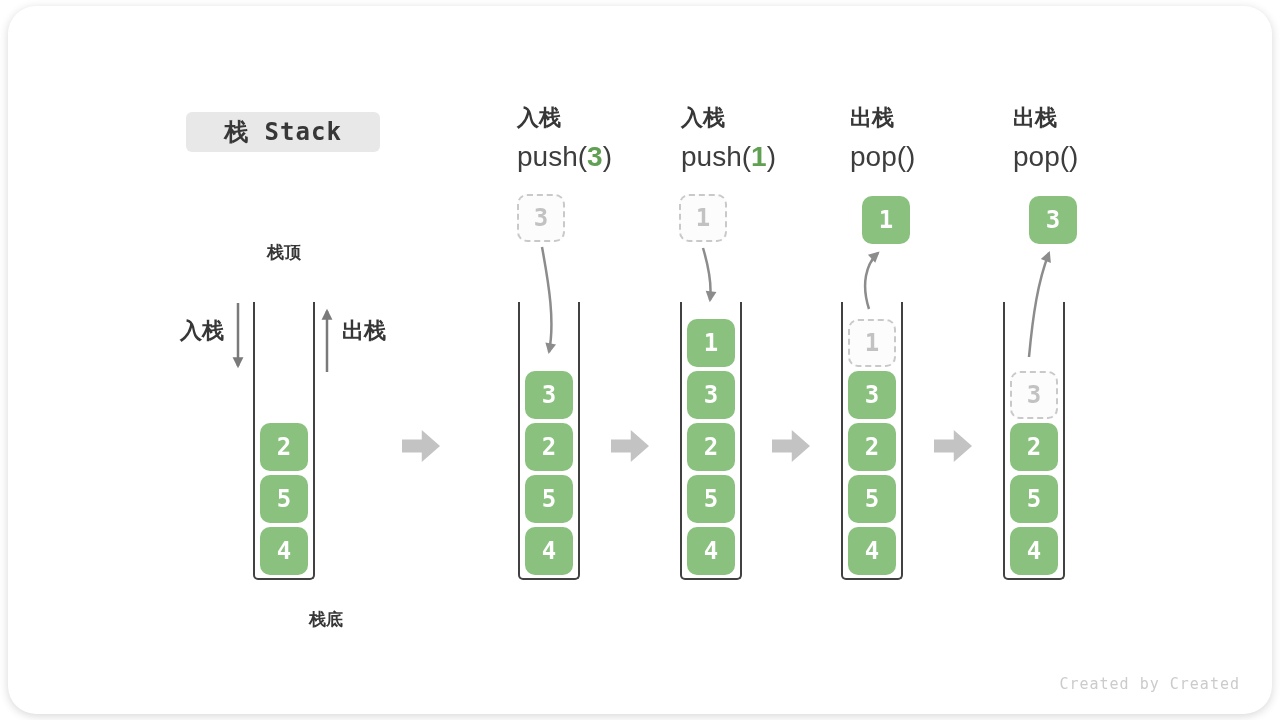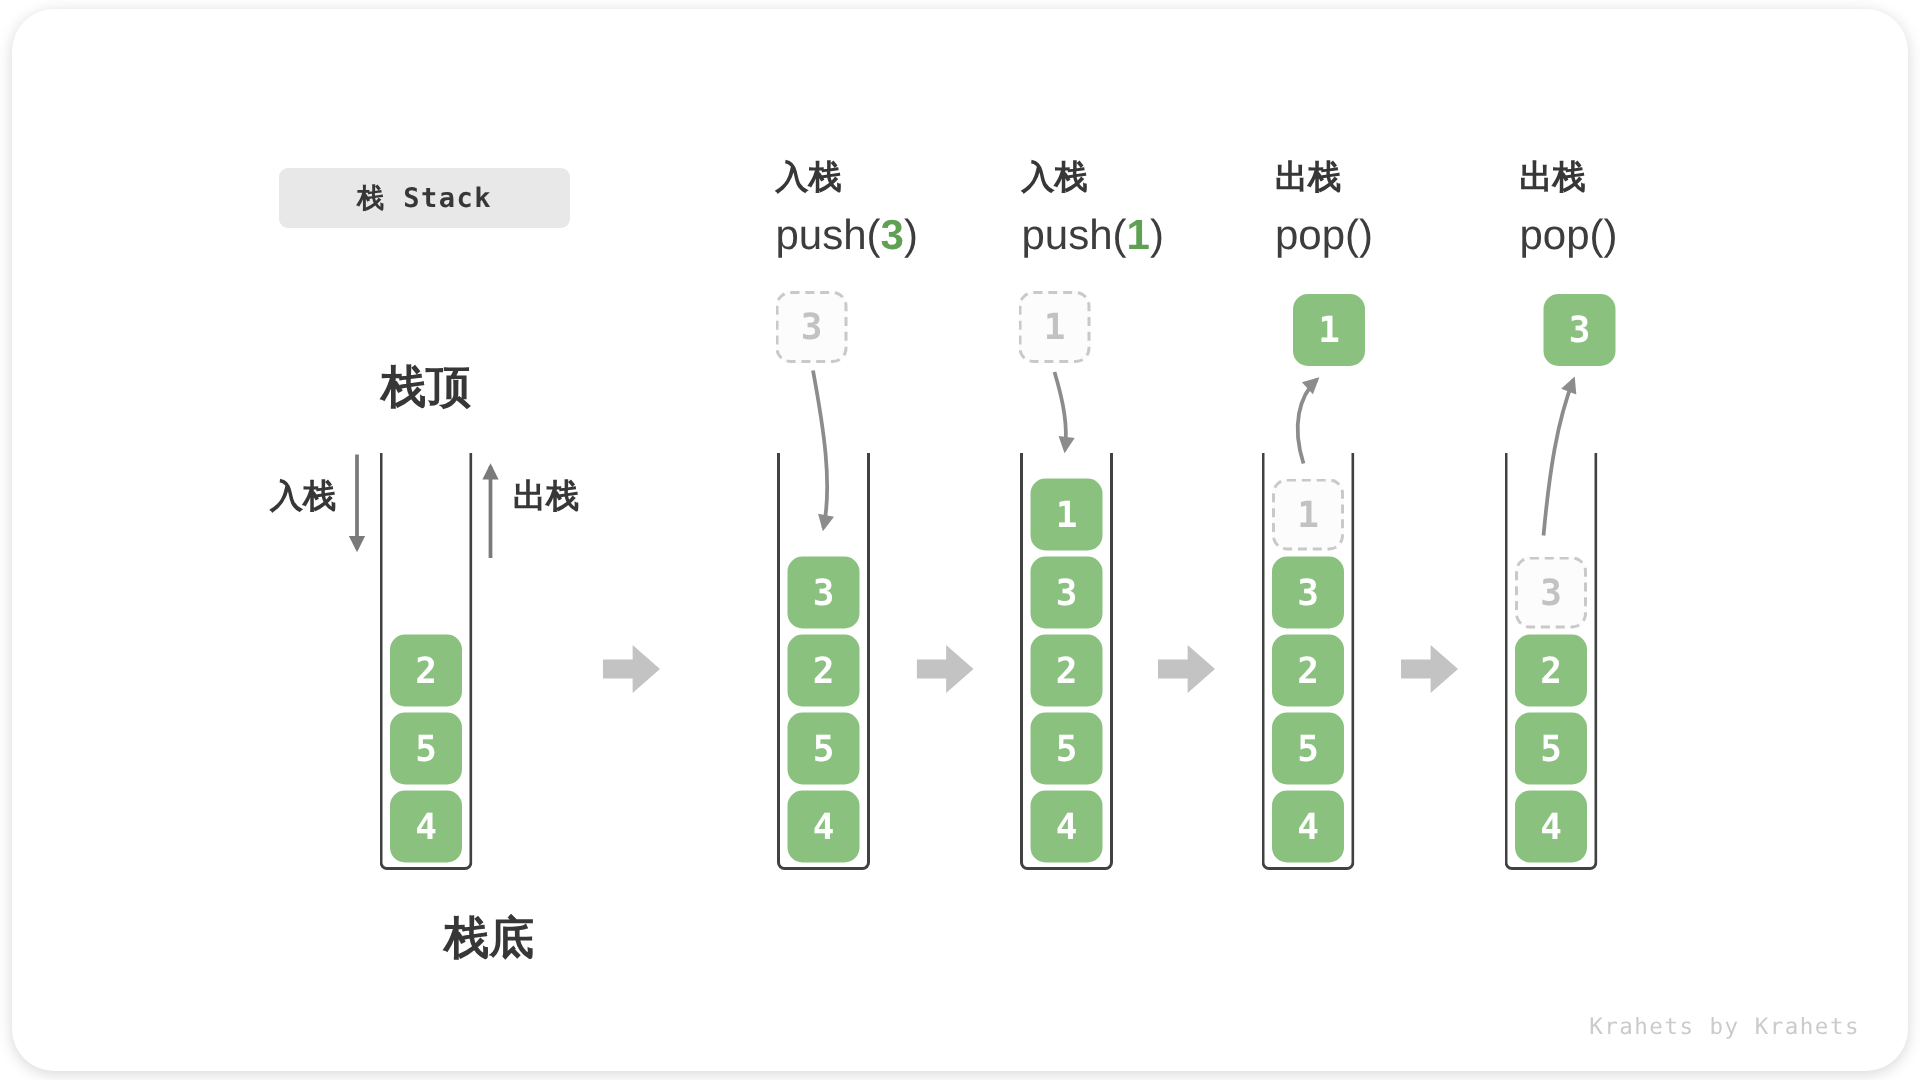--- a/index.html
+++ b/index.html
@@ -2,23 +2,23 @@
 <html style="--box-green: #8ac17f; --code-green: #5fa052; --ink: #373737; --code-ink: #3d3d3d; --ghost-border: #c9c9c9; --ghost-text: #c2c2c2; --ghost-bg: #fcfcfc; --container-border: #414141; --curve-arrow: #8c8c8c; --side-arrow: #7a7a7a; --block-arrow: #c3c3c3; --title-bg: #e8e8e8; --footer-text: #cbcbcb;"><head>
 <meta charset="utf-8">
 <style>
   html,body{margin:0;padding:0;background:#ffffff;}
   .canvas{position:relative;width:1280px;height:720px;background:#ffffff;overflow:hidden;
           font-family:"Liberation Sans",sans-serif;}
   .card{position:absolute;left:8px;top:6px;width:1264px;height:708px;background:#ffffff;
         border-radius:28px;box-shadow:0 2px 10px rgba(0,0,0,0.16);}
   .title-box{position:absolute;left:186px;top:112px;width:194px;height:40px;
         background:var(--title-bg);border-radius:6px;display:flex;align-items:center;justify-content:center;
-        font-family:"DejaVu Sans Mono","Liberation Sans",monospace;font-size:18px;font-weight:700;
+        font-family:"DejaVu Sans Mono","Liberation Sans",monospace;font-size:24px;font-weight:700;
         color:var(--ink);letter-spacing:1px;}
-  .cjk-label{position:absolute;font-size:30px;font-weight:700;color:var(--ink);line-height:1;}
+  .cjk-label{position:absolute;font-size:17px;font-weight:700;color:var(--ink);line-height:1;}
   .legend-top{left:253px;top:244px;width:62px;text-align:center;}
   .legend-bottom{left:253px;top:611px;width:62px;text-align:center;margin-left:42px;}
   .legend-push{left:180px;top:320px;font-size:22px;}
   .legend-pop{left:342px;top:320px;font-size:22px;}
   .container{position:absolute;width:58px;height:276px;
         border-left:2px solid var(--container-border);
         border-right:2px solid var(--container-border);
         border-bottom:2px solid var(--container-border);
         border-radius:0 0 5px 5px;background:transparent;}
   .vbox{position:absolute;width:48px;height:48px;box-sizing:border-box;border-radius:10px;
@@ -116,14 +116,14 @@
       </marker>
     </defs>
     <path d="M238,303 L238,366" stroke="#7a7a7a" stroke-width="2.5" fill="none" marker-end="url(#ah-side)"></path>
     <path d="M327,372 L327,311" stroke="#7a7a7a" stroke-width="2.5" fill="none" marker-end="url(#ah-side)"></path>
     <path d="M542,247 C549,285 555,322 549,352" stroke="#8c8c8c" stroke-width="2.5" fill="none" marker-end="url(#ah-curve)"></path>
     <path d="M703,248 C709,268 712,284 710,300" stroke="#8c8c8c" stroke-width="2.5" fill="none" marker-end="url(#ah-curve)"></path>
     <path d="M869,309 C861,284 866,264 878,253" stroke="#8c8c8c" stroke-width="2.5" fill="none" marker-end="url(#ah-curve)"></path>
     <path d="M1029,357 C1033,314 1038,281 1049,253" stroke="#8c8c8c" stroke-width="2.5" fill="none" marker-end="url(#ah-curve)"></path>
   </svg>
 
-  <div class="footer">Krahets by Krahets</div>
+  <div class="footer">Created by Created</div>
 </div>
 
 </body></html>

